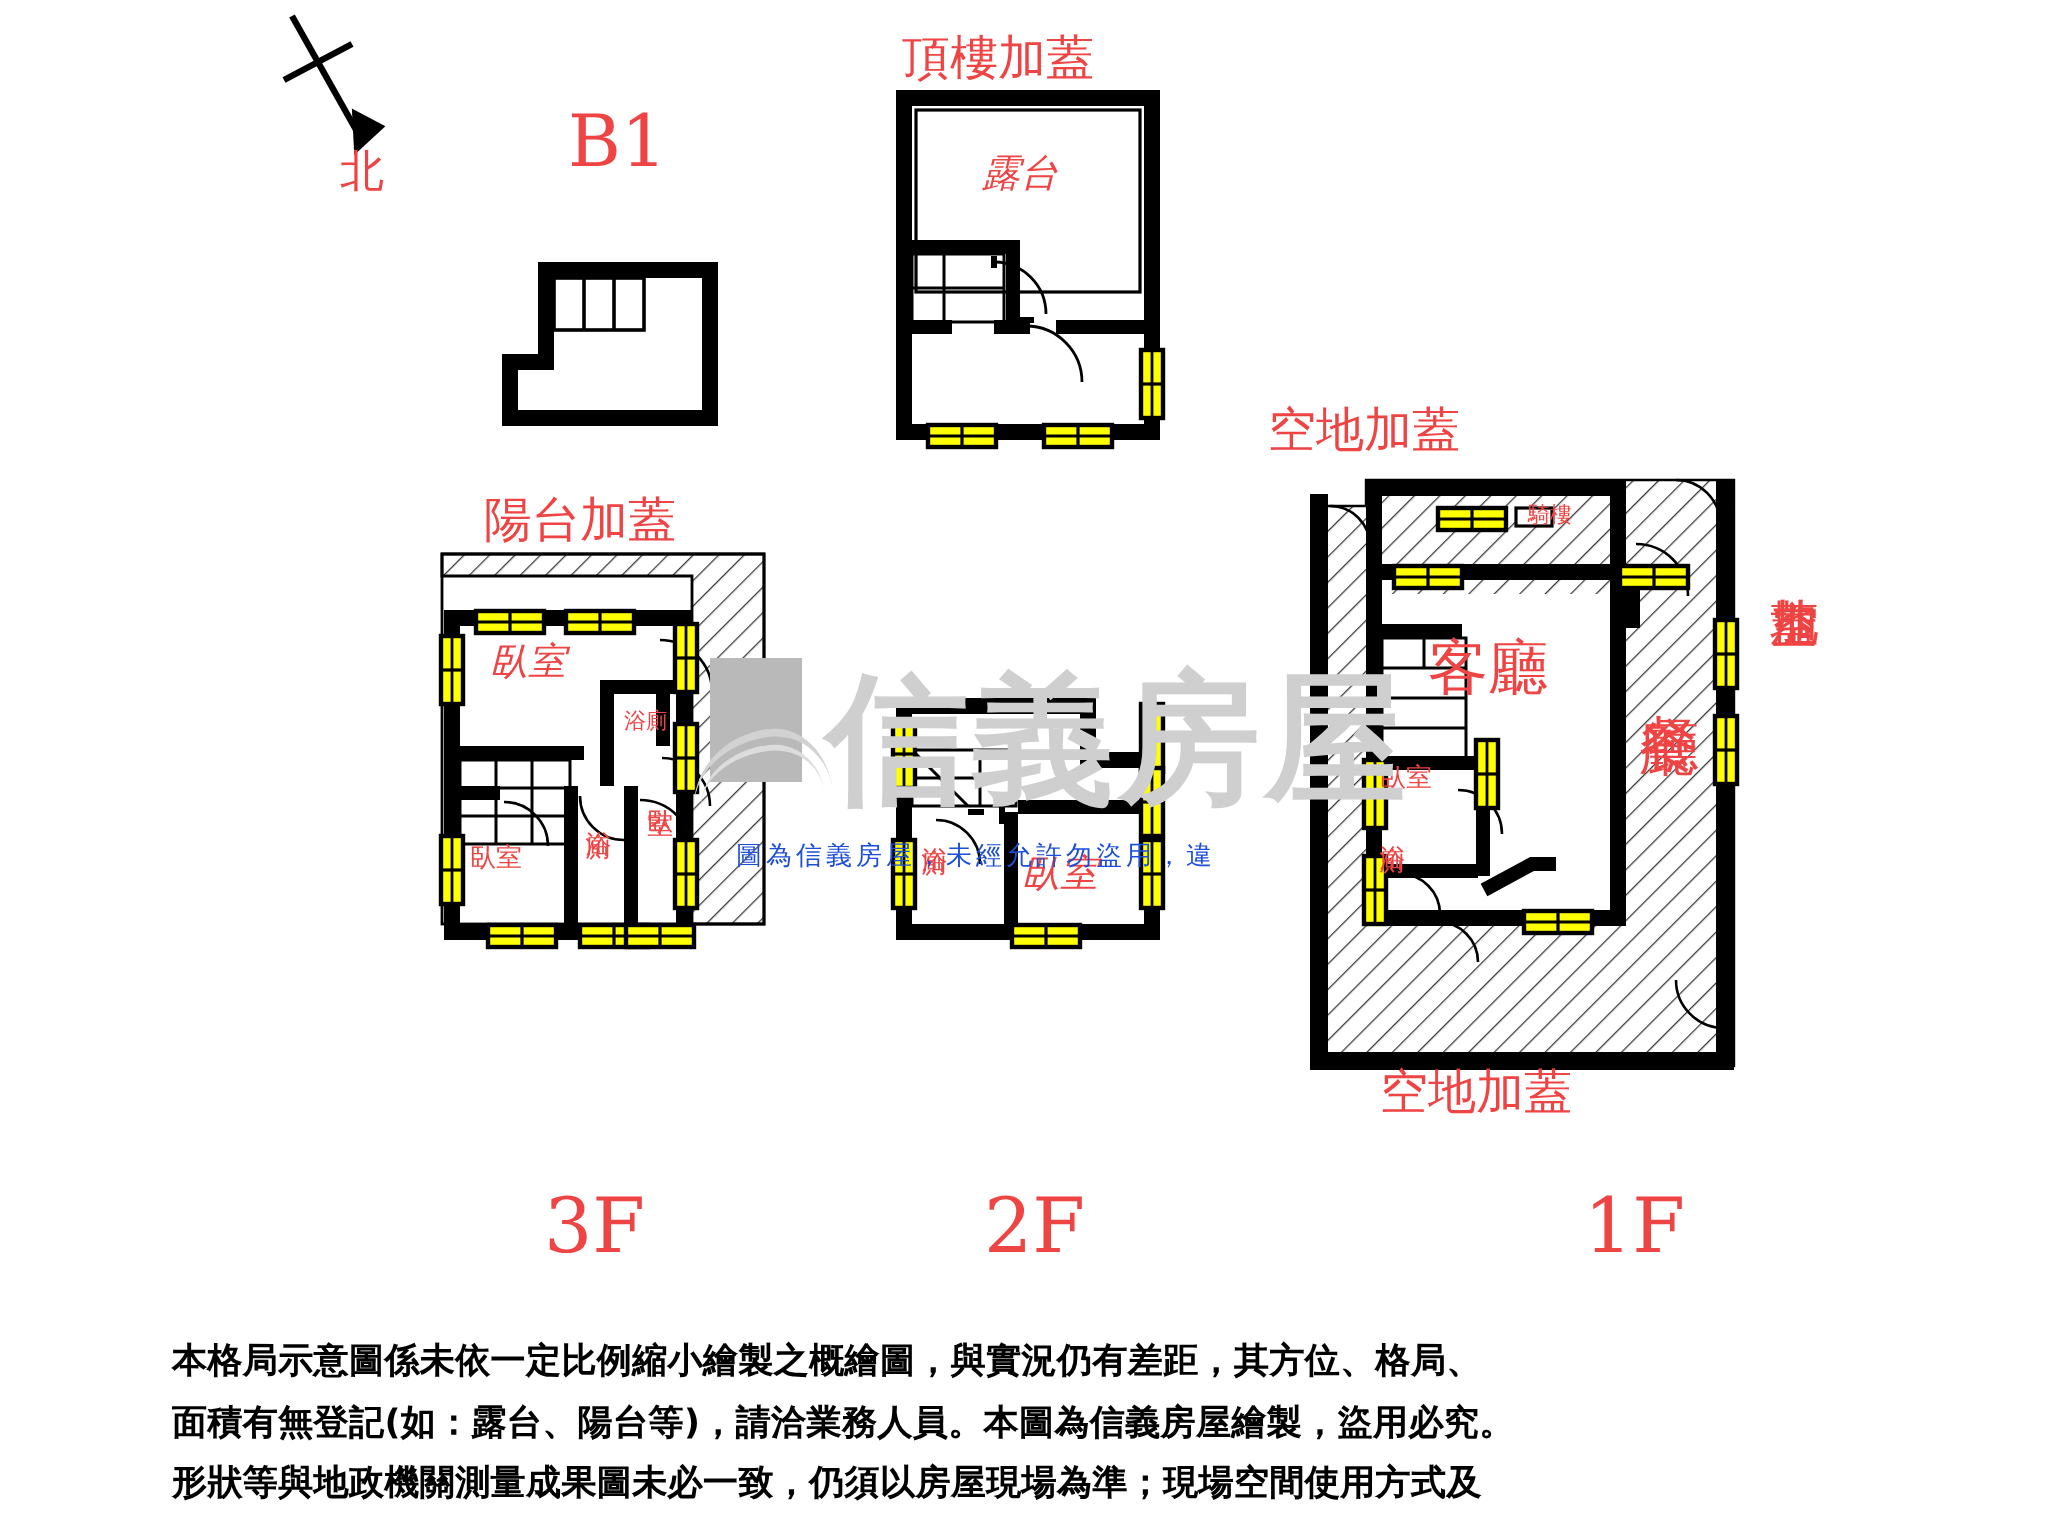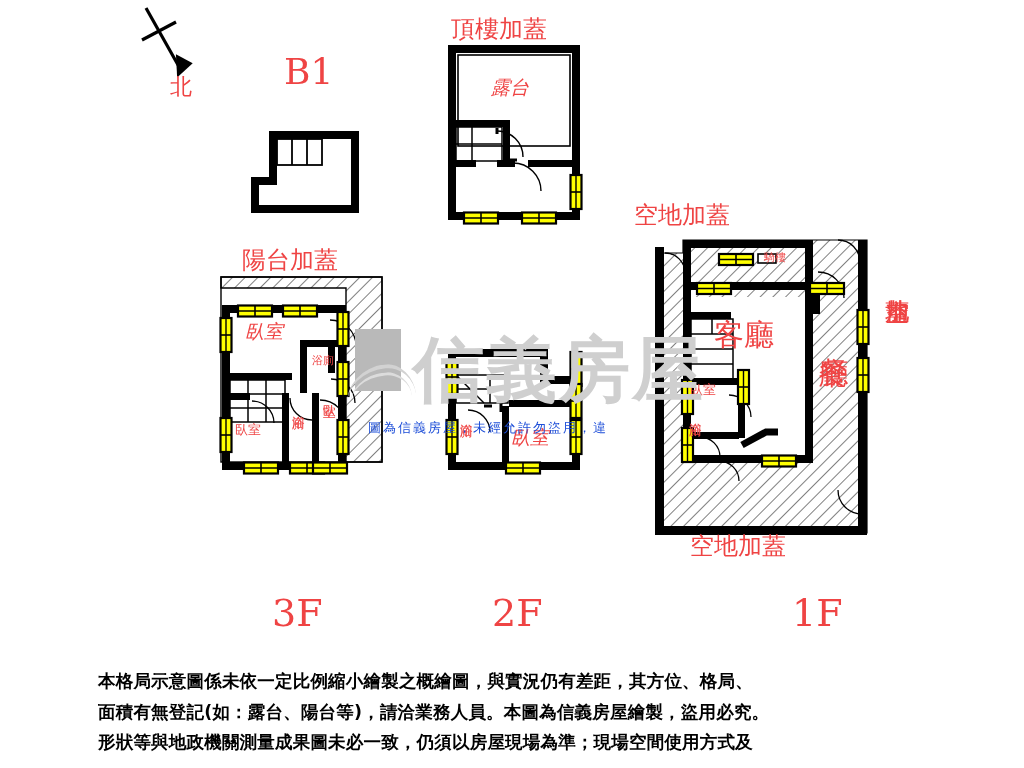--- a/index.html
+++ b/index.html
@@ -21,21 +21,21 @@
   .room-xs{font-size:11px;font-family:"DejaVu Sans","Liberation Sans",sans-serif;}
   .room-big{font-size:30px;font-family:"DejaVu Sans","Liberation Sans",sans-serif;}
   .vert{writing-mode:vertical-rl;text-orientation:upright;white-space:nowrap;line-height:1.05;}
   .north-lbl{font-size:22px;}
 
   
   #disclaimer{
     position:absolute;left:86px;top:666px;width:860px;
     font-size:17.5px;line-height:1.75;font-weight:bold;
     font-family:"DejaVu Sans","Liberation Sans",sans-serif;
-    color:#000;letter-spacing:0.2px;margin-left:12px;
+    color:#000;letter-spacing:0.2px;
   }
   #disclaimer div{white-space:nowrap;}
 
   
   #watermark{
     position:absolute;left:355px;top:325px;width:320px;height:105px;
     opacity:1;pointer-events:none;
   }
   .wm-text{
     position:absolute;left:58px;top:-2px;font-size:71px;font-weight:bold;

